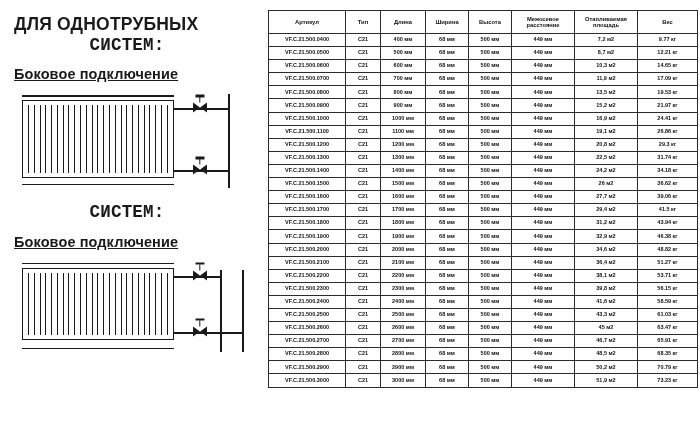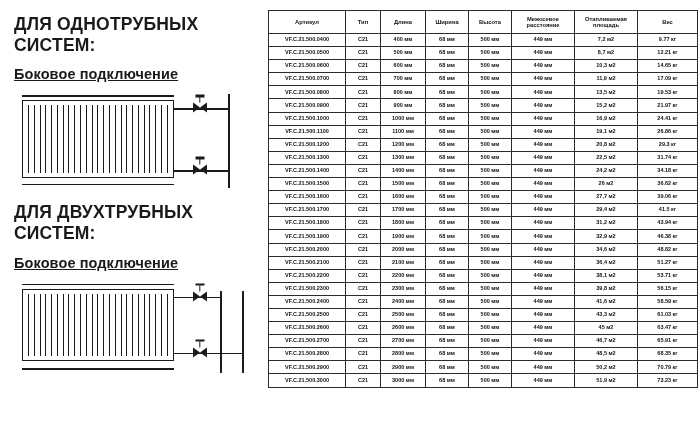--- a/index.html
+++ b/index.html
@@ -36,22 +36,23 @@
   }
   .block-title {
     font-size: 17.5px;
     font-weight: bold;
     color: #1a1a1a;
     line-height: 1.18;
     letter-spacing: 0.2px;
   }
   .block-title .line2 {
     display: block;
-    text-align: left;
+    text-align: center;
     padding-right: 22px;
+    font-family: Liberation Mono, monospace;
   }
   .block-sub {
     font-size: 14.5px;
     font-weight: bold;
     color: #1a1a1a;
     margin-top: 11px;
     letter-spacing: 0.1px;
     text-decoration: underline;
   }
 
@@ -264,21 +265,20 @@
         </div>
         <div class="valve" style="left:186px; top:78px;">
           <div class="valve-stem"></div>
           <div class="valve-cap"></div>
         </div>
       </div>
     </div>
 
     <div class="block" style="margin-top:14px;">
       <div class="block-title">
-        <span>ДЛЯ ДВУХТРУБНЫХ</span>
         <span class="line2">СИСТЕМ:</span>
       </div>
       <div class="block-sub">Боковое подключение</div>
 
       <div class="rad-wrap second">
         <div class="rad-topline"></div>
         <div class="rad-botline"></div>
         <div class="rad-body" style="height:72px;">
           <div class="rad-fins">
             <div class="fin"></div>

